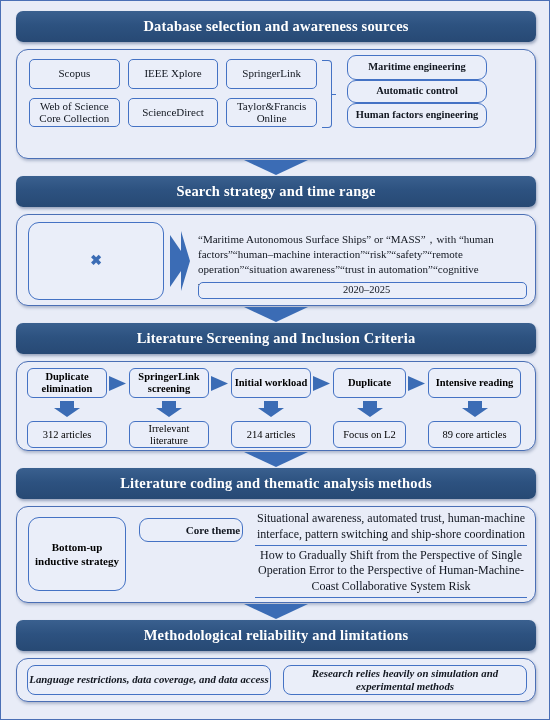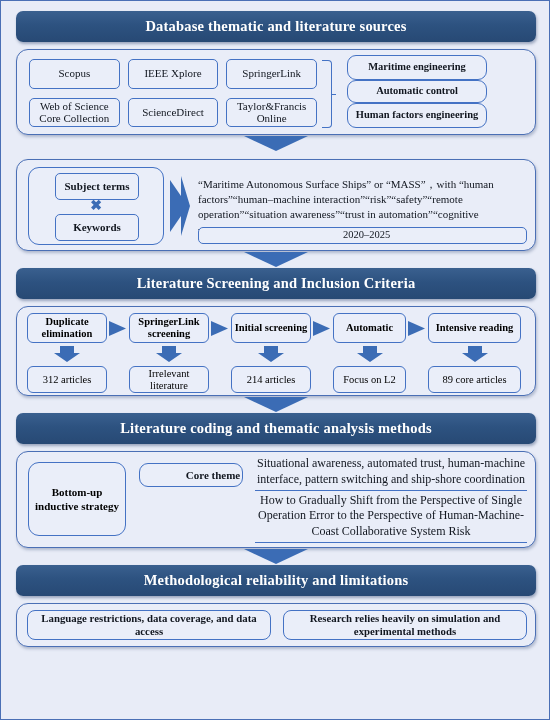--- a/index.html
+++ b/index.html
@@ -82,21 +82,21 @@
     text-align: center;
     font-size: 11px;
     color: #11161f;
     box-sizing: border-box;
     line-height: 1.15;
   }
   .box.bold { font-weight: bold; }
   .box.round { border-radius: 9px; }
 
   
-  #sec1body { height: 86px; }
+  #sec1body { height: 110px; }
   .db-grid {
     position: absolute;
     left: 12px; top: 9px;
     width: 288px; height: 68px;
     display: grid;
     grid-template-columns: 1fr 1fr 1fr;
     grid-template-rows: 1fr 1fr;
     gap: 9px 8px;
   }
   .brace {
@@ -259,21 +259,21 @@
     font-size: 12px;
     line-height: 1.32;
     text-align: center;
     color: #11161f;
     border-bottom: 1.3px solid #4472c4;
     padding: 2px 0 2px 0;
   }
   .txtblk.first { padding-top: 1px; }
 
   
-  #sec5body { height: 44px; }
+  #sec5body { height: 44px; font-style: italic; }
   .limits {
     position: absolute;
     left: 10px; top: 6px;
     right: 8px; bottom: 6px;
     display: flex;
     gap: 12px;
   }
   .limits .box {
     flex: 1;
     font-weight: bold;
@@ -281,21 +281,21 @@
     border-radius: 8px;
     line-height: 1.25;
   }
 </style>
 </head>
 <body>
 
 <div id="page">
   <div class="stack">
 
-    <div class="hdr">Database thematic and literature sources</div>
+    <div class="hdr">Database selection and awareness sources</div>
     <div class="panel" id="sec1body">
       <div class="db-grid">
         <div class="box">Scopus</div>
         <div class="box">IEEE Xplore</div>
         <div class="box">SpringerLink</div>
         <div class="box">Web of Science Core Collection</div>
         <div class="box">ScienceDirect</div>
         <div class="box">Taylor&amp;Francis Online</div>
       </div>
       <div class="brace"></div>
@@ -303,26 +303,23 @@
         <div class="box bold round two">Maritime engineering</div>
         <div class="box bold round">Automatic control</div>
         <div class="box bold round two">Human factors engineering</div>
       </div>
     </div>
 
     <div class="gap">
       <div class="bigarrow"></div>
     </div>
 
+    <div class="hdr">Search strategy and time range</div>
     <div class="panel" id="sec2body">
       <div class="sk-wrap">
-        <div class="sk-inner">
-          <div class="box bold">Subject terms</div>
-          <div class="box bold">Keywords</div>
-        </div>
         <span class="xmark">✖</span>
       </div>
 
       <div class="fatarrow">
         <svg width="22" height="64" viewBox="0 0 22 64">
           <path d="M1,6 L12,22 L12,2 L21,32 L12,62 L12,42 L1,58 Z" fill="#3b6cb5"></path>
         </svg>
       </div>
 
       <div class="query">“Maritime Autonomous Surface Ships” or “MASS”，with “human factors”“human–machine interaction”“risk”“safety”“remote operation”“situation awareness”“trust in automation”“cognitive workload”“decision-making”</div>
@@ -361,36 +358,36 @@
           </div>
           <div class="resbox">Irrelevant literature</div>
         </div>
         <div class="rarr" style="left:184px;">
           <svg width="18" height="17" viewBox="0 0 18 17">
               <path d="M0,1 L0,16 L17,8.5 Z" fill="#3b6cb5"></path>
             </svg>
         </div>
 
         <div class="flowcol" style="left:204px;width:80px;">
-          <div class="stepbox">Initial screening</div>
+          <div class="stepbox">Initial workload</div>
           <div class="darr">
             <svg width="28" height="17" viewBox="0 0 28 17">
                 <path d="M7,0 L21,0 L21,7 L27,7 L14,16 L1,7 L7,7 Z" fill="#3b6cb5"></path>
               </svg>
           </div>
           <div class="resbox">214 articles</div>
         </div>
         <div class="rarr" style="left:286px;">
           <svg width="18" height="17" viewBox="0 0 18 17">
               <path d="M0,1 L0,16 L17,8.5 Z" fill="#3b6cb5"></path>
             </svg>
         </div>
 
         <div class="flowcol" style="left:306px;width:73px;">
-          <div class="stepbox">Automatic</div>
+          <div class="stepbox">Duplicate</div>
           <div class="darr">
             <svg width="28" height="17" viewBox="0 0 28 17">
                 <path d="M7,0 L21,0 L21,7 L27,7 L14,16 L1,7 L7,7 Z" fill="#3b6cb5"></path>
               </svg>
           </div>
           <div class="resbox">Focus on L2</div>
         </div>
         <div class="rarr" style="left:381px;">
           <svg width="18" height="17" viewBox="0 0 18 17">
               <path d="M0,1 L0,16 L17,8.5 Z" fill="#3b6cb5"></path>

